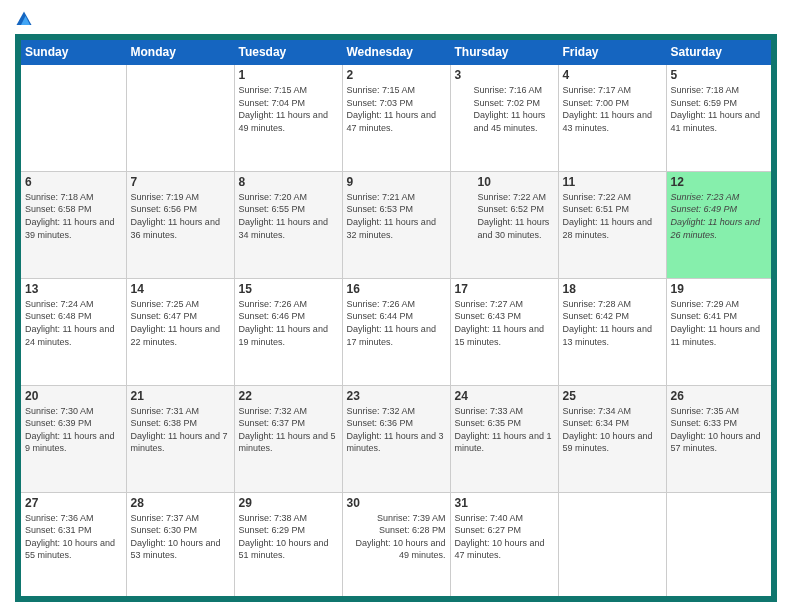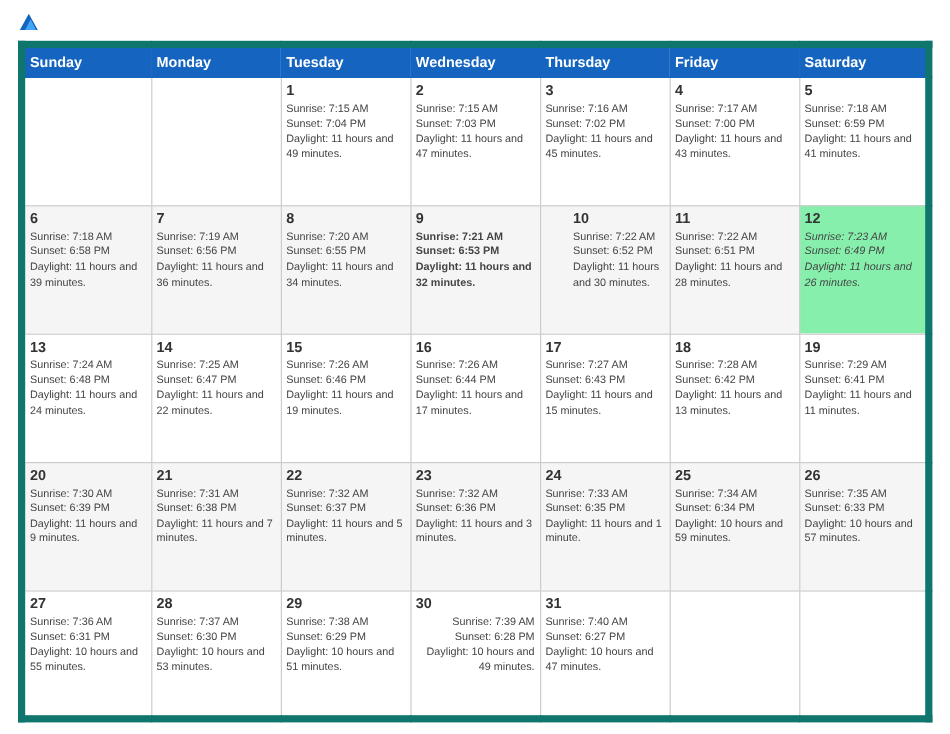--- a/index.html
+++ b/index.html
@@ -144,21 +144,21 @@
 Daylight: 11 hours and 49 minutes.</div>
           </td>
           <td>
             <span class="day-number">2</span>
             <div class="day-info" style="white-space: pre-line;">Sunrise: 7:15 AM
 Sunset: 7:03 PM
 Daylight: 11 hours and 47 minutes.</div>
           </td>
           <td>
             <span class="day-number">3</span>
-            <div class="day-info" style="white-space: pre-line;">Sunrise: 7:16 AM
+            <div class="day-info" style="white-space: pre-line; margin-left: 19px;">Sunrise: 7:16 AM
 Sunset: 7:02 PM
 Daylight: 11 hours and 45 minutes.</div>
           </td>
           <td>
             <span class="day-number">4</span>
             <div class="day-info" style="white-space: pre-line;">Sunrise: 7:17 AM
 Sunset: 7:00 PM
 Daylight: 11 hours and 43 minutes.</div>
           </td>
           <td>
@@ -182,21 +182,21 @@
 Daylight: 11 hours and 36 minutes.</div>
           </td>
           <td style="background-color: rgb(245, 245, 245);">
             <span class="day-number">8</span>
             <div class="day-info" style="white-space: pre-line;">Sunrise: 7:20 AM
 Sunset: 6:55 PM
 Daylight: 11 hours and 34 minutes.</div>
           </td>
           <td style="background-color: rgb(245, 245, 245);">
             <span class="day-number">9</span>
-            <div class="day-info" style="white-space: pre-line; font-weight: bold;">Sunrise: 7:21 AM
+            <div class="day-info" style="white-space: pre-line;">Sunrise: 7:21 AM
 Sunset: 6:53 PM
 Daylight: 11 hours and 32 minutes.</div>
           </td>
           <td style="background-color: rgb(245, 245, 245); padding-left: 27px;">
             <span class="day-number">10</span>
             <div class="day-info" style="white-space: pre-line;">Sunrise: 7:22 AM
 Sunset: 6:52 PM
 Daylight: 11 hours and 30 minutes.</div>
           </td>
           <td style="background-color: rgb(245, 245, 245);">

